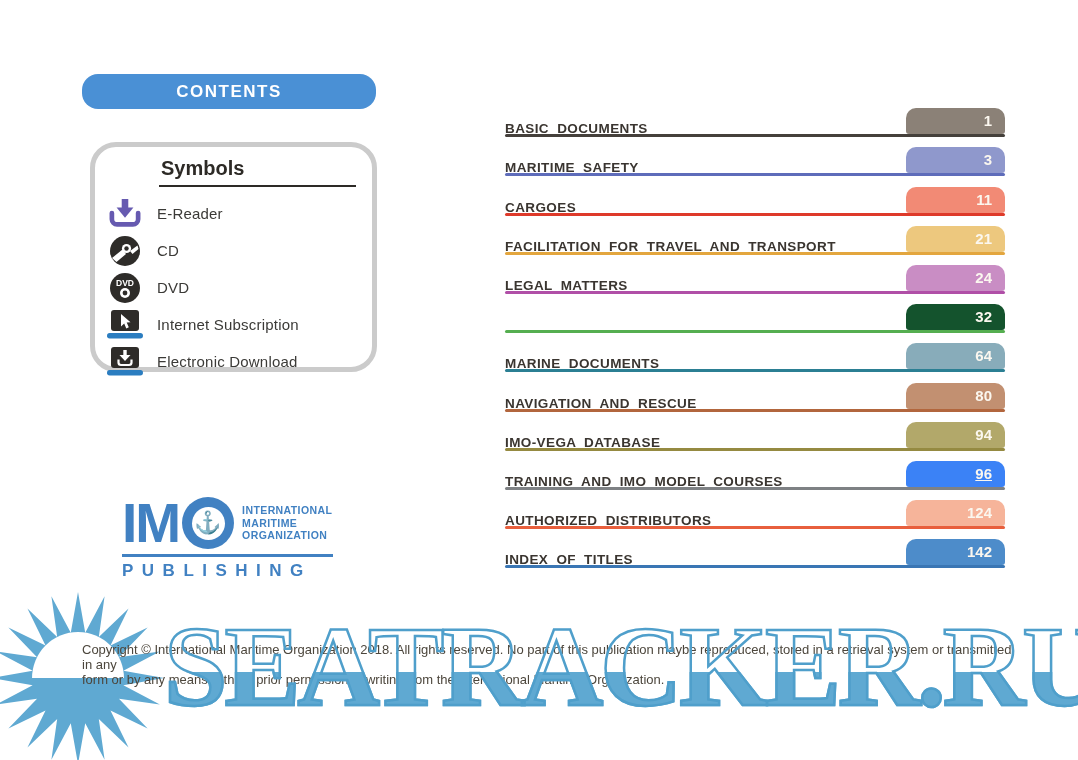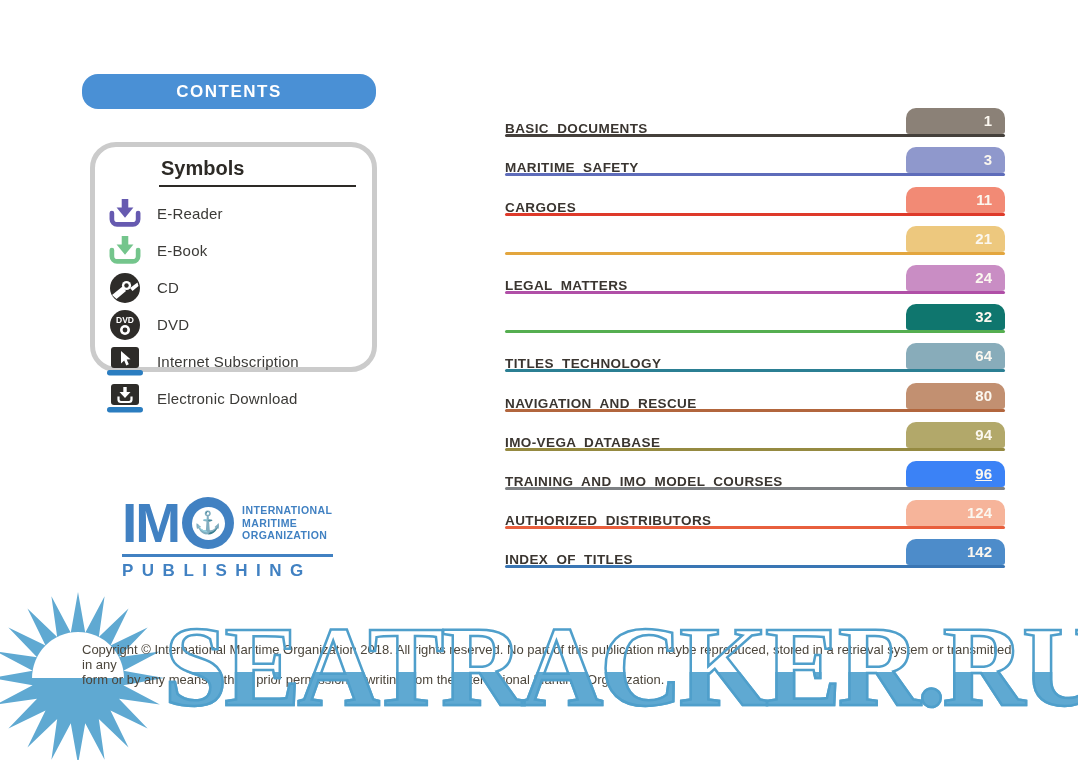--- a/index.html
+++ b/index.html
@@ -94,30 +94,20 @@
     <span class="sym-icon" style="color: rgb(102, 90, 176);">
           <svg width="34" height="30" viewBox="0 0 36 32" fill="currentColor">
             <rect x="14.5" y="0" width="7" height="10"></rect>
             <polygon points="9,9 27,9 18,20"></polygon>
             <path d="M4 15 v6.5 a5.5 5.5 0 0 0 5.5 5.5 h17 a5.5 5.5 0 0 0 5.5,-5.5 V15" fill="none" stroke="currentColor" stroke-width="5" stroke-linecap="round"></path>
           </svg>
         </span>
     <span class="sym-label">E-Reader</span>
   </div>
 
-  <div class="sym-row">
-    <span class="sym-icon" style="color: rgb(116, 197, 140);">
-          <svg width="34" height="30" viewBox="0 0 36 32" fill="currentColor">
-            <rect x="14.5" y="0" width="7" height="10"></rect>
-            <polygon points="9,9 27,9 18,20"></polygon>
-            <path d="M4 15 v6.5 a5.5 5.5 0 0 0 5.5 5.5 h17 a5.5 5.5 0 0 0 5.5,-5.5 V15" fill="none" stroke="currentColor" stroke-width="5" stroke-linecap="round"></path>
-          </svg>
-        </span>
-    <span class="sym-label">E-Book</span>
-  </div>
 
   <div class="sym-row">
     <span class="sym-icon">
           <svg width="32" height="32" viewBox="0 0 32 32">
             <circle cx="16" cy="16" r="15" fill="#2e2c29"></circle>
             <path d="M3 23 L13.5 14.5 L17 19 L7.5 27 Z" fill="#fff"></path>
             <path d="M21 16 L28.5 10.5 L29.5 14 L23.5 19 Z" fill="#fff"></path>
             <circle cx="17.5" cy="13.5" r="4.6" fill="#fff"></circle>
             <circle cx="17.5" cy="13.5" r="2.2" fill="#2e2c29"></circle>
           </svg>
@@ -202,43 +192,44 @@
       <span>11</span>
     </div>
     <div class="toc-label">CARGOES</div>
   </div>
 
   <div class="toc-row">
     <div class="toc-line" style="background: rgb(227, 166, 62);"></div>
     <div class="toc-tab" style="background: rgb(237, 200, 126);">
       <span>21</span>
     </div>
+    <div class="toc-label">FACILITATION FOR TRAVEL AND TRANSPORT</div>
   </div>
 
   <div class="toc-row">
     <div class="toc-line" style="background: rgb(176, 79, 167);"></div>
     <div class="toc-tab" style="background: rgb(201, 141, 196);">
       <span>24</span>
     </div>
     <div class="toc-label">LEGAL MATTERS</div>
   </div>
 
   <div class="toc-row">
     <div class="toc-line" style="background: rgb(85, 174, 80);"></div>
-    <div class="toc-tab" style="background: #0f766e;">
+    <div class="toc-tab" style="background: #14532d;">
       <span>32</span>
     </div>
   </div>
 
   <div class="toc-row">
     <div class="toc-line" style="background: rgb(43, 127, 147);"></div>
     <div class="toc-tab" style="background: rgb(136, 172, 186);">
       <span>64</span>
     </div>
-    <div class="toc-label">TITLES TECHNOLOGY</div>
+    <div class="toc-label">MARINE DOCUMENTS</div>
   </div>
 
   <div class="toc-row">
     <div class="toc-line" style="background: rgb(178, 102, 61);"></div>
     <div class="toc-tab" style="background: rgb(194, 144, 113);">
       <span>80</span>
     </div>
     <div class="toc-label">NAVIGATION AND RESCUE</div>
   </div>
 

